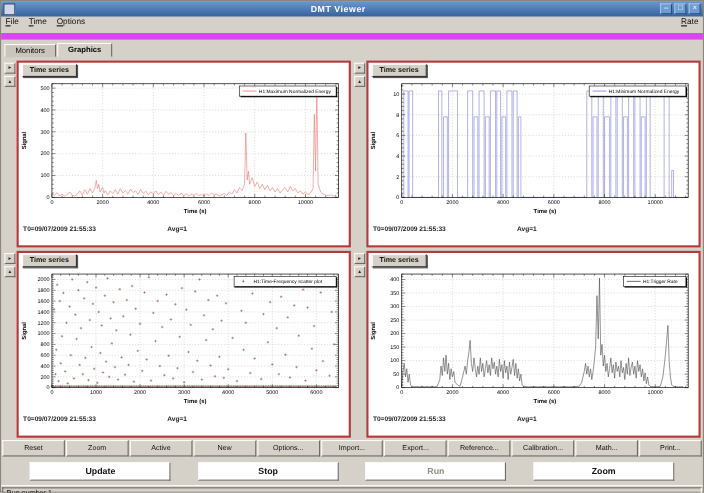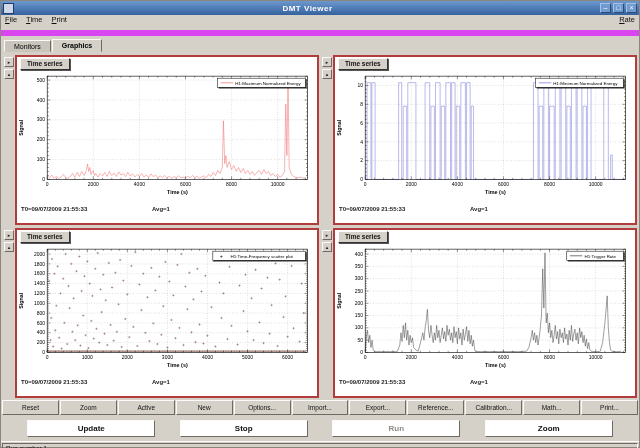--- a/index.html
+++ b/index.html
@@ -51,21 +51,21 @@
     <div class="win-icon"></div>
     <div class="title-text">DMT Viewer</div>
     <button class="win-btn">–</button>
     <button class="win-btn">□</button>
     <button class="win-btn">×</button>
   </div>
 
   <div class="menubar">
     <span class="menu-item">File</span>
     <span class="menu-item">Time</span>
-    <span class="menu-item">Print</span>
+    <span class="menu-item">Options</span>
     <span class="menu-help">Rate</span>
   </div>
 
   <div class="tabbar">
     <span class="tab">Monitors</span>
     <span class="tab active">Graphics</span>
   </div>
 
   <div class="main">
 

